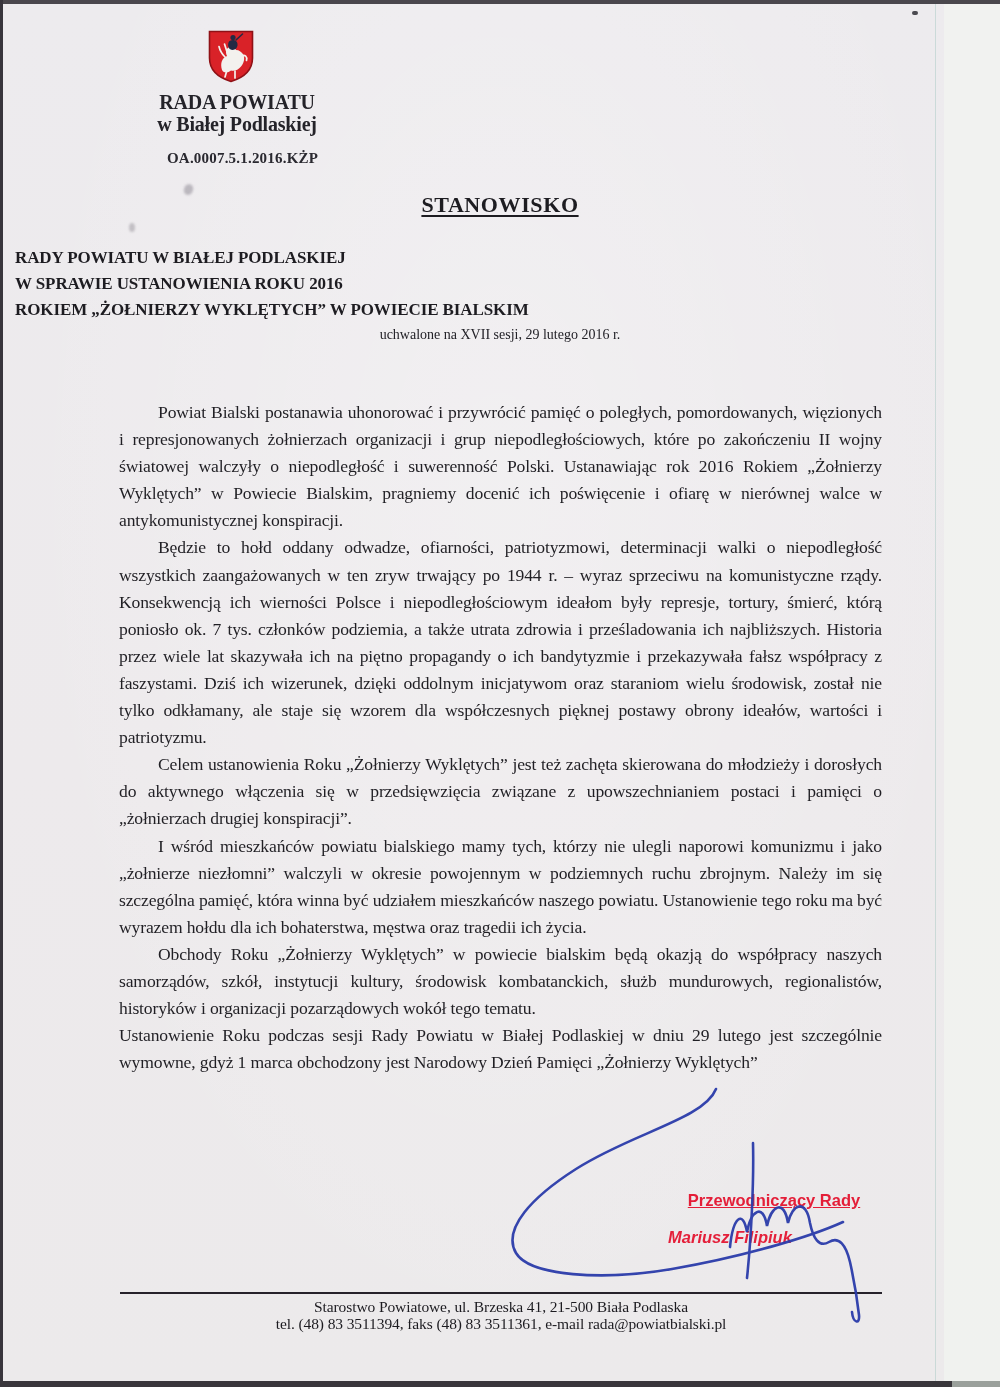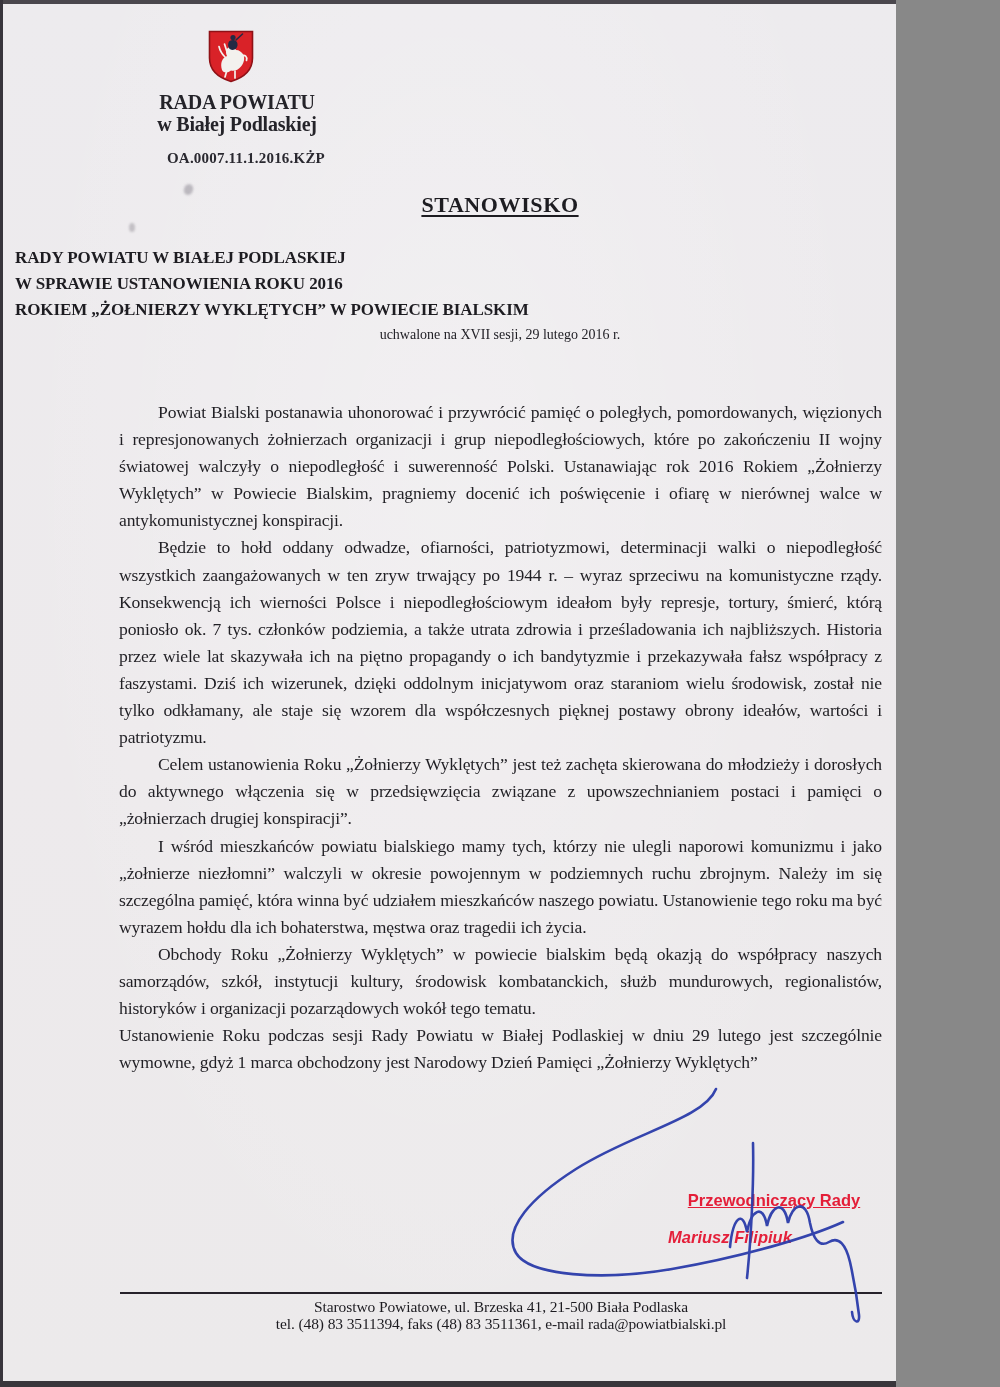--- a/index.html
+++ b/index.html
@@ -1,17 +1,17 @@
 <!DOCTYPE html>
 <html lang="pl"><head>
 <meta charset="utf-8">
 <style>
   html,body{margin:0;padding:0;background:#888;}
   .page{
-    position:relative;width:896px;height:1387px;overflow:hidden;
+    position:relative;width:1000px;height:1387px;overflow:hidden;
     background:
       radial-gradient(ellipse at 50% 35%, rgba(255,255,255,.25), rgba(0,0,0,0) 70%),
       linear-gradient(180deg,#edebee 0%,#edeaec 55%,#eceaeb 100%);
     color:#201f24;
     font-family:"Liberation Serif", serif;
   }
   
   .edge-top{position:absolute;left:0;top:0;width:1000px;height:4px;background:#4a474d;}
   .edge-left{position:absolute;left:0;top:0;width:3px;height:1387px;background:#38353c;}
   .edge-bottom{position:absolute;left:0;top:1381px;width:1000px;height:6px;background:#39363b;}
@@ -81,21 +81,21 @@
 
     <circle cx="25" cy="7.5" r="2.6" fill="#232a44"></circle>
     <path d="M21.5,11 C26,8.5 30,11 29.5,15.5 C29,19.5 25,21 21.8,19 C19.6,17.2 19.6,13 21.5,11 Z" fill="#232a44"></path>
     <path d="M28,10 L34.5,4" stroke="#232a44" stroke-width="1.6" stroke-linecap="round"></path>
   </svg>
 
   <div class="org">
     <div>RADA POWIATU</div>
     <div>w Białej Podlaskiej</div>
   </div>
-  <div class="ref">OA.0007.11.1.2016.KŻP</div>
+  <div class="ref">OA.0007.5.1.2016.KŻP</div>
 
   <h1 class="doc-title"><span>STANOWISKO</span></h1>
   <h2 class="subtitle">
     <div>RADY POWIATU W BIAŁEJ PODLASKIEJ</div>
     <div>W SPRAWIE USTANOWIENIA ROKU 2016</div>
     <div>ROKIEM „ŻOŁNIERZY WYKLĘTYCH” W POWIECIE BIALSKIM</div>
   </h2>
   <div class="adoption">uchwalone na XVII sesji, 29 lutego 2016 r.</div>
 
   <div class="body-text">

